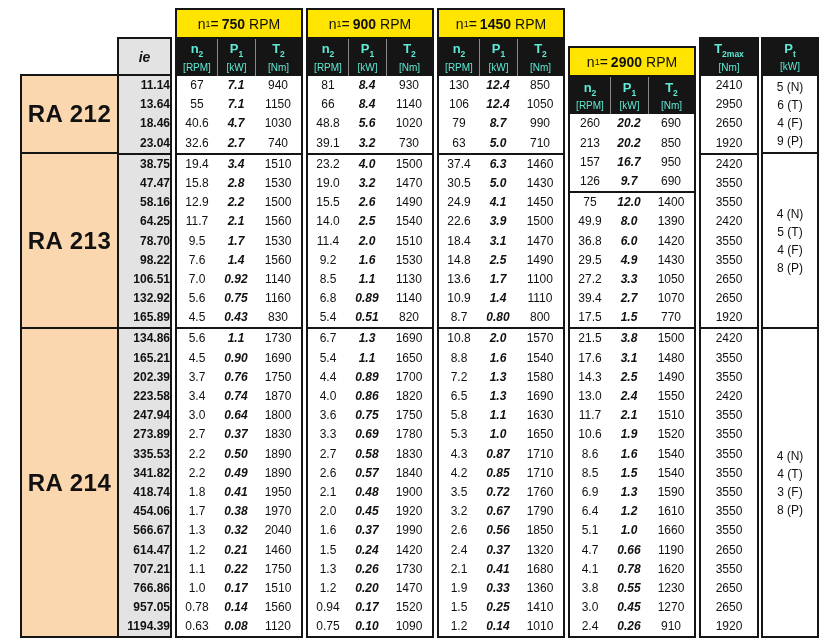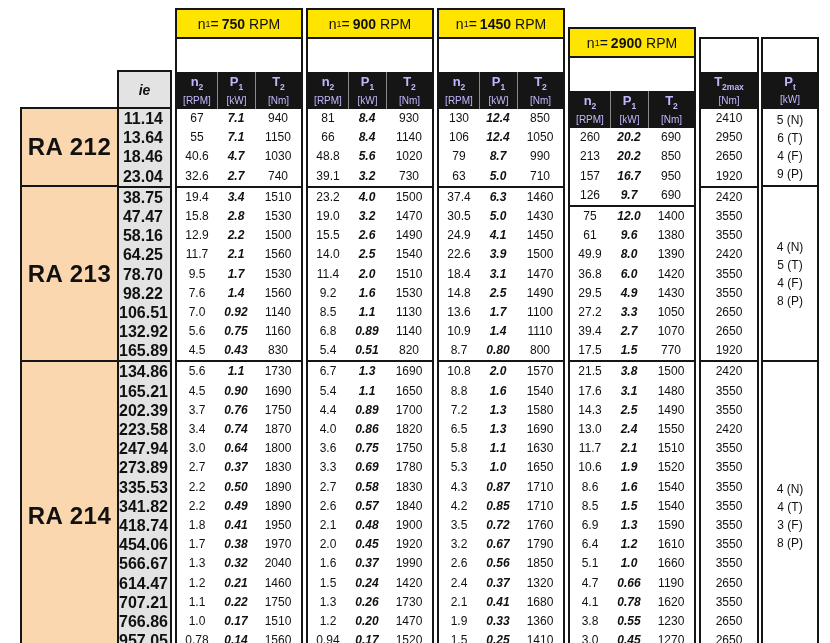--- a/index.html
+++ b/index.html
@@ -18,31 +18,31 @@
   .model-box{width:95px;}
   .msec{display:flex;align-items:center;justify-content:center;background:var(--peach);}
   .model-label{font-weight:bold;font-size:24px;letter-spacing:.5px;}
 
   
   .ie-box{width:51px;margin-left:-2px;margin-right:3px;}
   .ie-header{height:37px;box-sizing:border-box;border-bottom:2px solid var(--bk);
              background:var(--gray);display:flex;align-items:center;justify-content:center;}
   .ie-sym{font-weight:bold;font-style:italic;font-size:14px;}
   .isec{background:var(--gray);}
-  .ie-cell{height:var(--row);line-height:var(--row);font-weight:bold;font-size:16px;
-           text-align:right;padding-right:7px;box-sizing:border-box;}
+  .ie-cell{height:var(--row);line-height:var(--row);font-weight:bold;font-size:12px;
+           text-align:right;padding-right:0;box-sizing:border-box;}
 
   
   .group-box{width:124px;margin-right:3px;}
   .yellow-cell{height:29px;box-sizing:border-box;border-bottom:2px solid var(--bk);
                background:var(--yellow);display:flex;align-items:center;justify-content:center;
                font-size:14px;white-space:pre;}
   .yellow-cell sub{font-size:9px;}
   .yval{font-weight:bold;margin:0 4px 0 3px;}
-  .bheader{height:37px;background:var(--bk);color:#c4b5fd;display:flex;margin-top:33px;}
+  .bheader{height:37px;background:var(--bk);color:#5eead4;display:flex;}
   .hcell{display:flex;flex-direction:column;align-items:center;justify-content:center;box-sizing:border-box;}
   .hcell + .hcell{border-left:1px solid #8a8a8a;}
   .hsym{font-weight:bold;font-size:13px;line-height:14px;}
   .hsym sub{font-size:8.5px;}
   .hunit{font-size:10px;line-height:11px;margin-top:1px;}
   .w0{width:40px;} .w1{width:38px;} .w2{width:46px;} .wfull{width:100%;}
   .grow{display:flex;height:var(--row);}
   .gcell{line-height:var(--row);font-size:12px;text-align:center;}
   .p1{font-weight:bold;font-style:italic;}
 
@@ -653,25 +653,20 @@
             <div class="gcell w2">690</div>
           </div>
         </div>
         <div class="gsec sec-divider">
           <div class="grow">
             <div class="gcell w0">75</div>
             <div class="gcell w1 p1">12.0</div>
             <div class="gcell w2">1400</div>
           </div>
           <div class="grow">
-            <div class="gcell w0">61</div>
-            <div class="gcell w1 p1">9.6</div>
-            <div class="gcell w2">1380</div>
-          </div>
-          <div class="grow">
             <div class="gcell w0">49.9</div>
             <div class="gcell w1 p1">8.0</div>
             <div class="gcell w2">1390</div>
           </div>
           <div class="grow">
             <div class="gcell w0">36.8</div>
             <div class="gcell w1 p1">6.0</div>
             <div class="gcell w2">1420</div>
           </div>
           <div class="grow">

